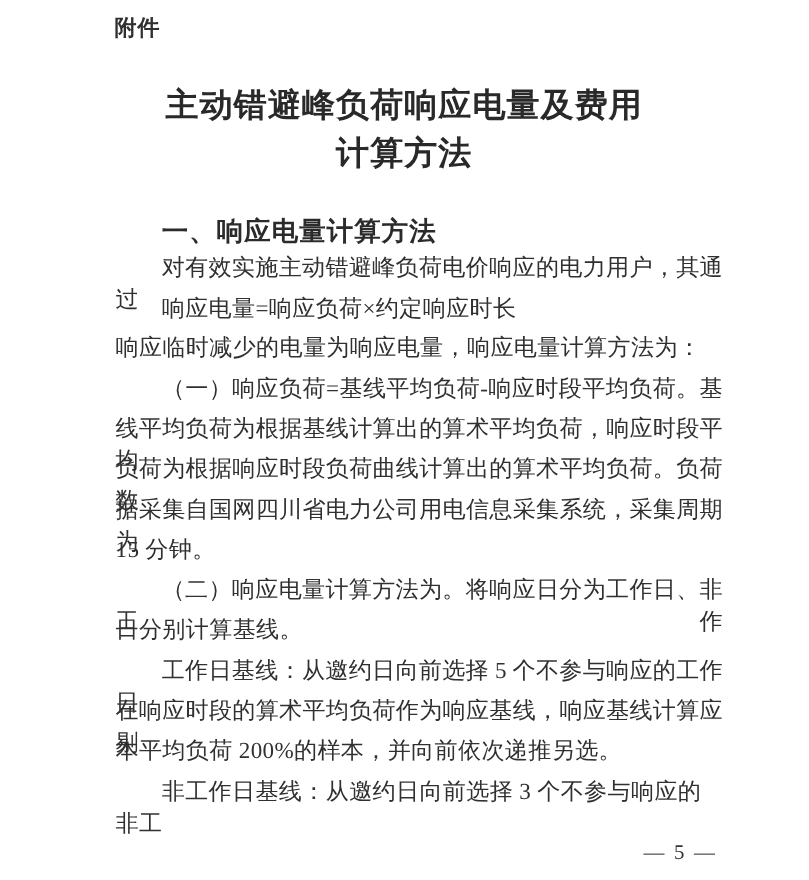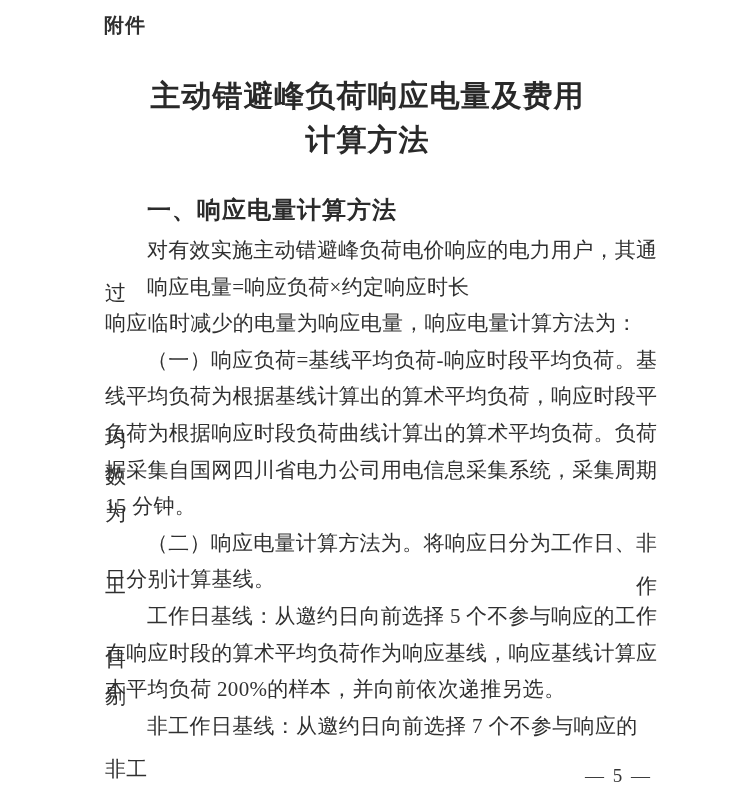--- a/index.html
+++ b/index.html
@@ -50,21 +50,21 @@
   .body-text {
     position: absolute;
     left: 105px;
     top: 229px;
     width: 552px;
     font-size: 21px;
     color: #303030;
   }
   .line {
     height: 36.6px;
-    line-height: 43px;
+    line-height: 29px;
     letter-spacing: 0.3px;
     white-space: normal;
   }
   .line.indent { text-indent: 42px; }
   .line.full {
     text-align: justify;
     text-align-last: justify;
     letter-spacing: 0;
   }
   .footer {
@@ -99,18 +99,18 @@
     <div class="line indent full">（一）响应负荷=基线平均负荷-响应时段平均负荷。基</div>
     <div class="line full">线平均负荷为根据基线计算出的算术平均负荷，响应时段平均</div>
     <div class="line full">负荷为根据响应时段负荷曲线计算出的算术平均负荷。负荷数</div>
     <div class="line full">据采集自国网四川省电力公司用电信息采集系统，采集周期为</div>
     <div class="line">15 分钟。</div>
     <div class="line indent full">（二）响应电量计算方法为。将响应日分为工作日、非工作</div>
     <div class="line">日分别计算基线。</div>
     <div class="line indent full">工作日基线：从邀约日向前选择 5 个不参与响应的工作日</div>
     <div class="line full">在响应时段的算术平均负荷作为响应基线，响应基线计算应剔</div>
     <div class="line">本平均负荷 200%的样本，并向前依次递推另选。</div>
-    <div class="line indent">非工作日基线：从邀约日向前选择 7 个不参与响应的非工</div>
+    <div class="line indent">非工作日基线：从邀约日向前选择 3 个不参与响应的非工</div>
   </div>
 
   <div class="footer">— 5 —</div>
 
 </div>
 
 </body></html>

